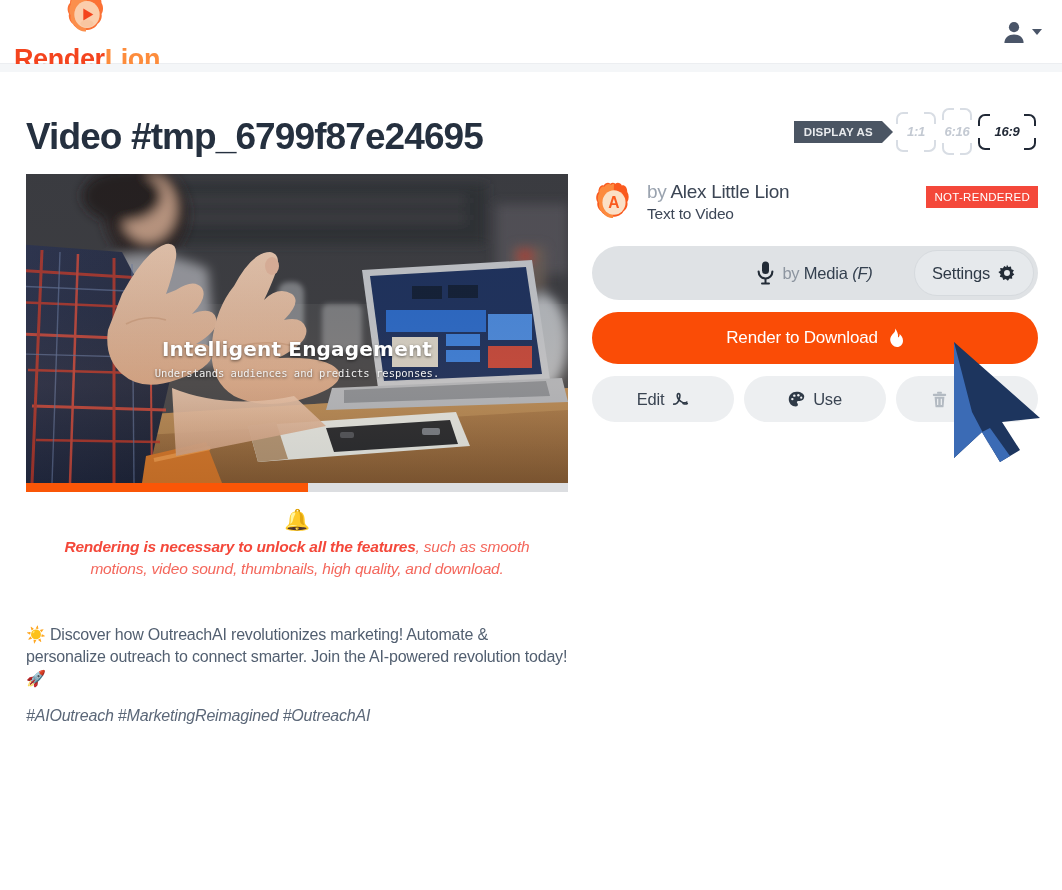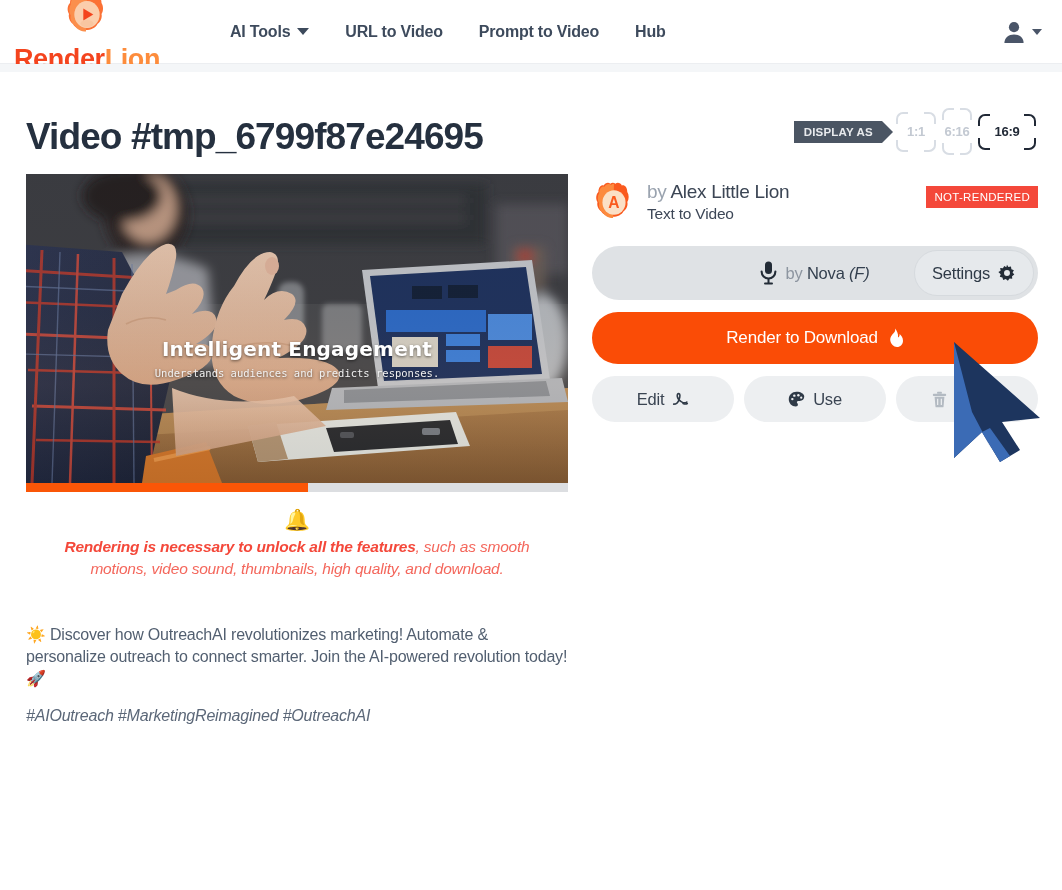--- a/index.html
+++ b/index.html
@@ -100,21 +100,21 @@
   .ratio-btn {
     position: relative;
     display: flex; align-items: center; justify-content: center;
     background: transparent; border: none; cursor: pointer;
     font-family: "Liberation Sans", sans-serif;
     font-size: 13px; font-weight: 700; letter-spacing: -0.3px;
     color: #c3c9d2;
     padding: 0;
   }
   .ratio-btn.active { color: #212936; }
-  .ratio-btn span.lbl { position: relative; z-index: 2; }
+  .ratio-btn span.lbl { position: relative; z-index: 2; font-style: italic; }
   
   .ratio-btn i {
     position: absolute; width: 12px; height: 12px;
     border: 2.5px solid #d8dde4; border-radius: 0;
   }
   .ratio-btn.active i { border-color: #212936; }
   .ratio-btn i.tl { top:0; left:0;  border-right:none; border-bottom:none; border-top-left-radius:7px; }
   .ratio-btn i.tr { top:0; right:0; border-left:none;  border-bottom:none; border-top-right-radius:7px; }
   .ratio-btn i.bl { bottom:0; left:0;  border-right:none; border-top:none; border-bottom-left-radius:7px; }
   .ratio-btn i.br { bottom:0; right:0; border-left:none;  border-top:none; border-bottom-right-radius:7px; }
@@ -247,29 +247,20 @@
       <path d="M7 13c0-5 3-8 6-7 1-3 5-4 7-2 1.5-1.5 4-1.5 5.5 0 2-2 6-1 7 2 3-1 6 2 6 7 2 3 2 8 0 11 1 4-1 8-4 10-2 4-7 6-11.5 6S12 38 10 34c-3-2-5-6-4-10-2-3-2-8 1-11z" fill="#fb7135"></path>
       <path d="M24 4.2c-1.3 0-2.4.5-3.2 1.2-2-2-6-1-7 2-3-1-6 2-6 7-2 3-2 8 0 11-1 4 1 8 4 10 2 4 6.6 6 11.2 6.1z" fill="#fb8f4c"></path>
       <ellipse cx="24" cy="24.5" rx="12.6" ry="13.4" fill="#fbd9bc"></ellipse>
       <ellipse cx="24" cy="24.5" rx="12.6" ry="13.4" fill="#fbb98f" opacity="0.35"></ellipse>
       <path d="M20.3 18.4l10 6-10 6z" fill="#f4441e"></path>
       <ellipse cx="24" cy="33.5" rx="6.5" ry="3.6" fill="#f7c39c" opacity="0.75"></ellipse>
     </svg>
     <div class="brand-text"><span class="brand-render">Render</span><span class="brand-lion">Lion</span></div>
   </div>
 
-  <nav class="nav">
-    <div class="nav-item">
-      <span>AI Tools</span>
-      <span class="caret"></span>
-    </div>
-    <div class="nav-item">URL to Video</div>
-    <div class="nav-item">Prompt to Video</div>
-    <div class="nav-item">Hub</div>
-  </nav>
 
   <div class="account">
     <svg width="28" height="28" viewBox="0 0 28 28">
       <circle cx="14" cy="9.2" r="5.1" fill="#4a5568"></circle>
       <path d="M4.4 25c0-5.3 4.3-8.6 9.6-8.6s9.6 3.3 9.6 8.6z" fill="#4a5568"></path>
     </svg>
     <span class="caret"></span>
   </div>
 </div>
 <div class="header-strip"></div>
@@ -478,21 +469,21 @@
       </div>
 
       <div class="voice-bar">
         <div class="voice-center">
           <svg class="mic-icon" viewBox="0 0 17 24">
             <rect x="5" y="0.5" width="7" height="12.5" rx="3.5" fill="#222b36"></rect>
             <path d="M1.6 10.6a6.9 6.9 0 0 0 13.8 0" stroke="#222b36" stroke-width="2.1" fill="none" stroke-linecap="round"></path>
             <rect x="7.5" y="17" width="2" height="5" fill="#222b36"></rect>
             <rect x="4" y="21.6" width="9" height="2" rx="1" fill="#222b36"></rect>
           </svg>
-          <div class="voice-label"><span class="by">by</span> <span>Nova</span> <span class="f">(F)</span></div>
+          <div class="voice-label"><span class="by">by</span> <span>Media</span> <span class="f">(F)</span></div>
         </div>
         <button class="settings-btn">
           <span>Settings</span>
           <svg class="gear" viewBox="0 0 20 20">
             <path d="M10 0.8l1.5 2.6 2.9-.7.5 3 2.8 1.2-1.5 2.6 1.9 2.3-2.5 1.7.2 3-3-.3-1.8 2.4-2.4-1.8-2.8 1.1-.9-2.9-2.9-.8 1-2.8L.4 9l2.5-1.6-.5-3 3 .3L7 2.2l2.2 1.3z" fill="#222b36"></path>
             <circle cx="10" cy="10" r="3.3" fill="#e6e9ec"></circle>
           </svg>
         </button>
       </div>
 

